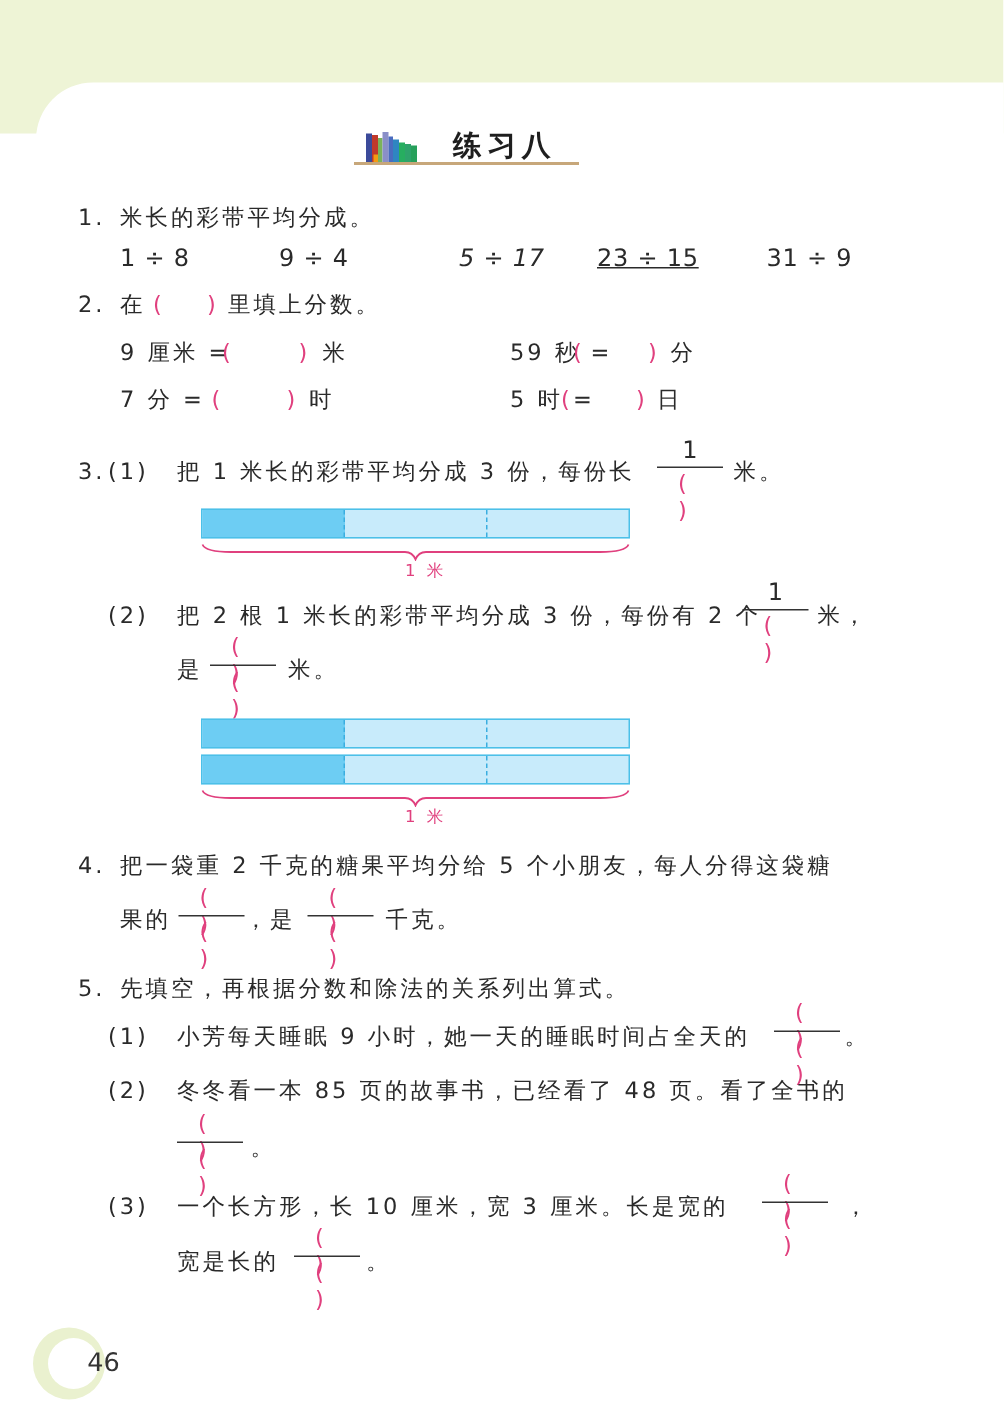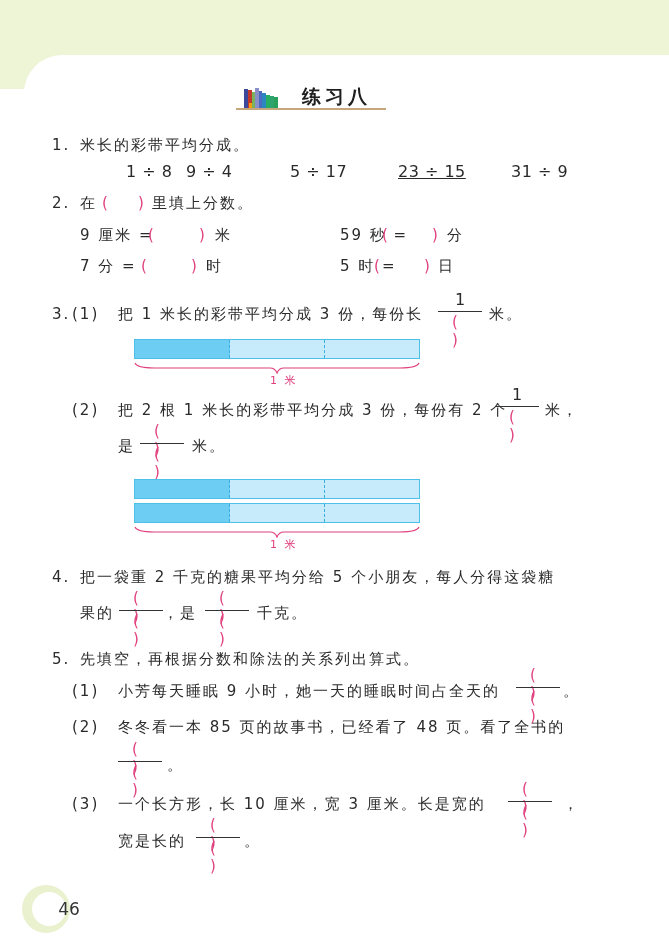--- a/index.html
+++ b/index.html
@@ -60,23 +60,23 @@
     <rect x="28" y="9" width="4" height="13" fill="#2ea36b"></rect>
     <rect x="32" y="10" width="4" height="12" fill="#27a05b"></rect>
     <rect x="7" y="16" width="3" height="5" fill="#f39c12"></rect>
   </svg>
   <div class="shelf"></div>
   <div class="title-text">练习八</div>
 </div>
 
 <div class="abs t" style="left:52px;top:136px;">1.</div>
 <div class="abs t" style="left:80px;top:136px;">米长的彩带平均分成。</div>
-<div class="abs num" style="left:80px;top:162px;margin-left:46px;">1 ÷ 8</div>
+<div class="abs num" style="left:80px;top:162px;">1 ÷ 8</div>
 <div class="abs num" style="left:186px;top:162px;">9 ÷ 4</div>
-<div class="abs num" style="left:290px;top:162px;">5 ÷ 17</div>
+<div class="abs num" style="left:306px;top:162px;font-style:italic;">5 ÷ 17</div>
 <div class="abs num" style="left:398px;top:162px;text-decoration:underline;">23 ÷ 15</div>
 <div class="abs num" style="left:511px;top:162px;">31 ÷ 9</div>
 
 <div class="abs t" style="left:52px;top:194px;">2.</div>
 <div class="abs t" style="left:80px;top:194px;">在</div>
 <div class="abs t pink" style="left:102px;top:194px;">(</div>
 <div class="abs t pink" style="left:138px;top:194px;">)</div>
 <div class="abs t" style="left:152px;top:194px;text-align:center;">里填上分数。</div>
 
 <div class="abs t" style="left:80px;top:226px;">9 厘米 =</div>

